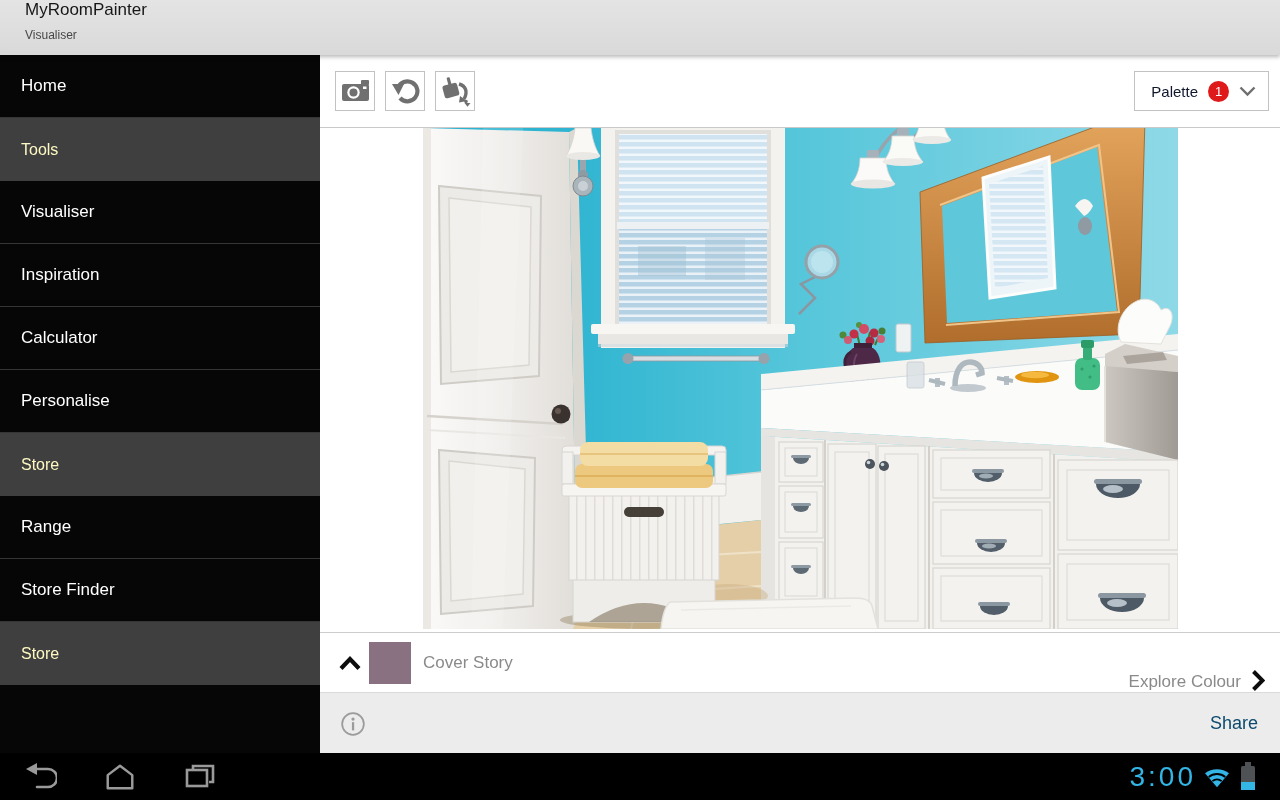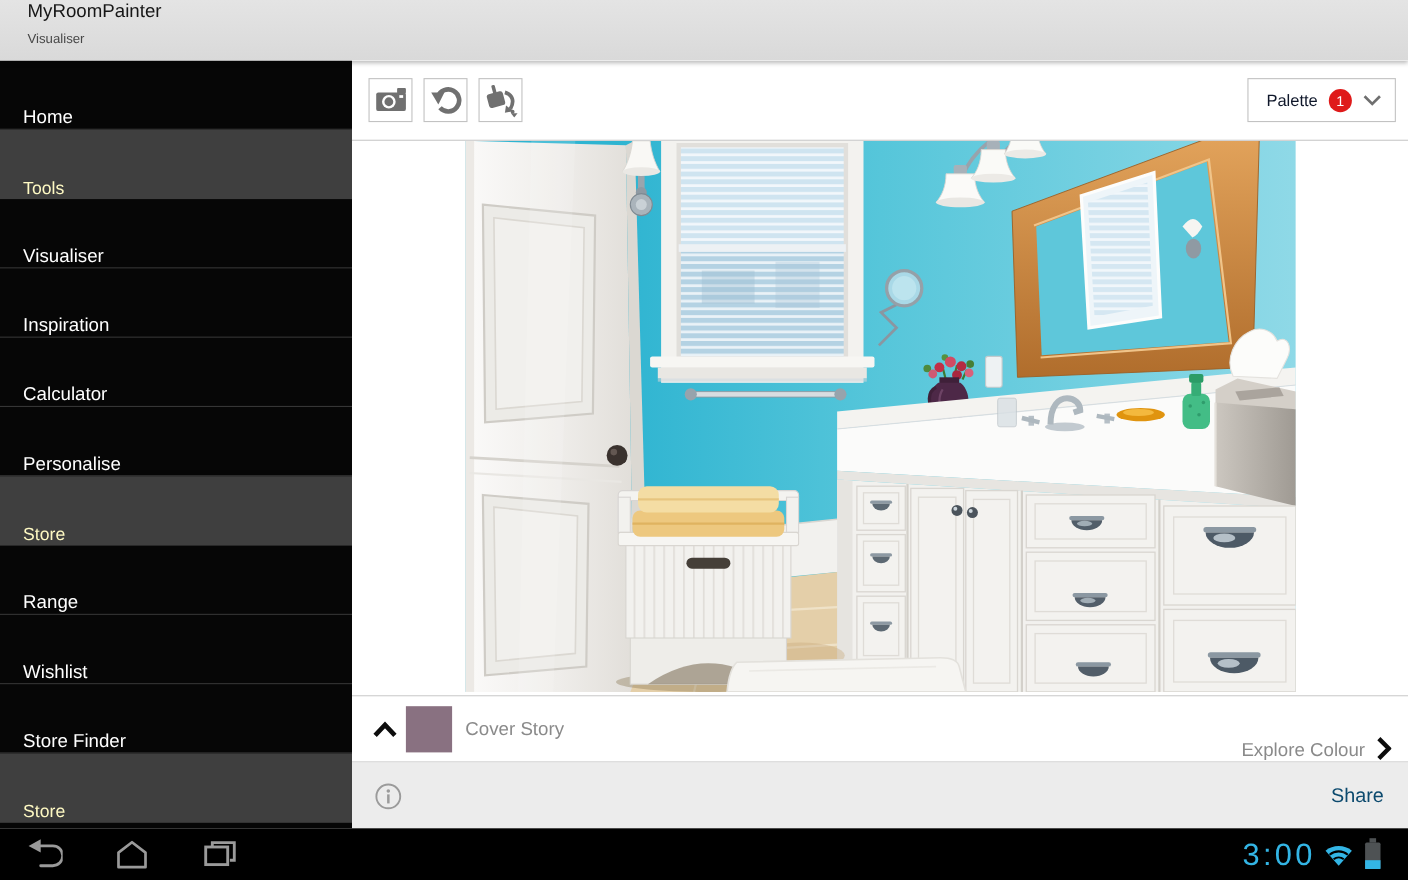--- a/index.html
+++ b/index.html
@@ -8,21 +8,21 @@
 
   
   .app-header{position:absolute;left:0;top:0;width:1280px;height:55px;
     background:linear-gradient(#e4e4e4,#d9d9d9);
     box-shadow:0 2px 4px rgba(0,0,0,.28);z-index:6}
   .app-title{position:absolute;left:25px;top:0;font-size:17px;color:#161616}
   .app-subtitle{position:absolute;left:25px;top:28px;font-size:12px;color:#474747}
 
   
   .sidebar{position:absolute;left:0;top:55px;width:320px;height:698px;background:#060606;z-index:4}
-  .srow{height:63px;box-sizing:border-box;display:flex;align-items:flex-end;
+  .srow{height:63px;box-sizing:border-box;display:flex;align-items:center;
         padding-left:21px;font-size:17px}
   .srow.item{color:#ffffff;border-bottom:1px solid #353535;cursor:pointer}
   .srow.section{color:#fef9c3;background:#3f3f3f;font-size:16px}
 
   
   .main-toolbar{position:absolute;left:320px;top:55px;width:960px;height:73px;
     background:#fff;border-bottom:1px solid #c9c9c9;box-sizing:border-box;z-index:3}
   .tool-btn{position:absolute;top:16px;width:40px;height:40px;background:#fff;
     border:1px solid #c2c2c2;box-sizing:border-box;display:flex;align-items:center;
     justify-content:center;cursor:pointer}
@@ -91,23 +91,20 @@
       <span>Calculator</span>
     </div>
   <div class="srow item">
       <span>Personalise</span>
     </div>
   <div class="srow section">
       <span>Store</span>
     </div>
   <div class="srow item">
       <span>Range</span>
-    </div>
-  <div class="srow item">
-      <span>Wishlist</span>
     </div>
   <div class="srow item">
       <span>Store Finder</span>
     </div>
   <div class="srow section">
       <span>Store</span>
     </div>
 </div>
 
 <div class="main-toolbar">

